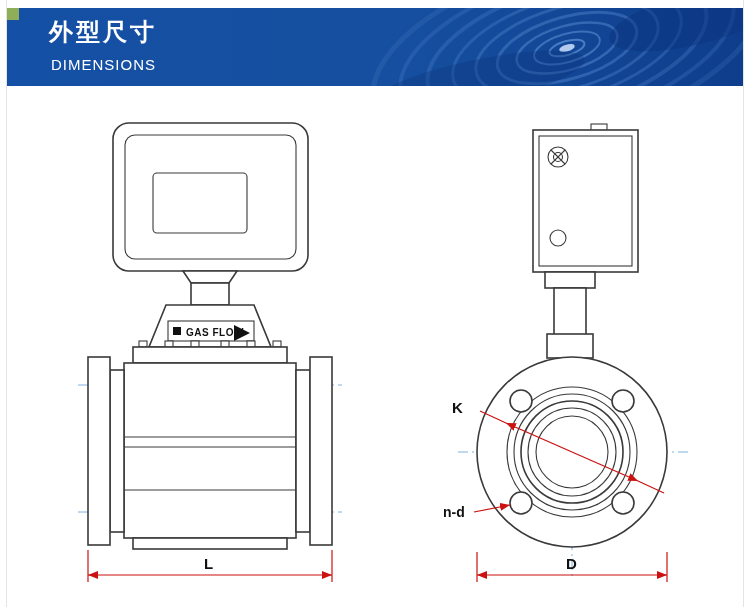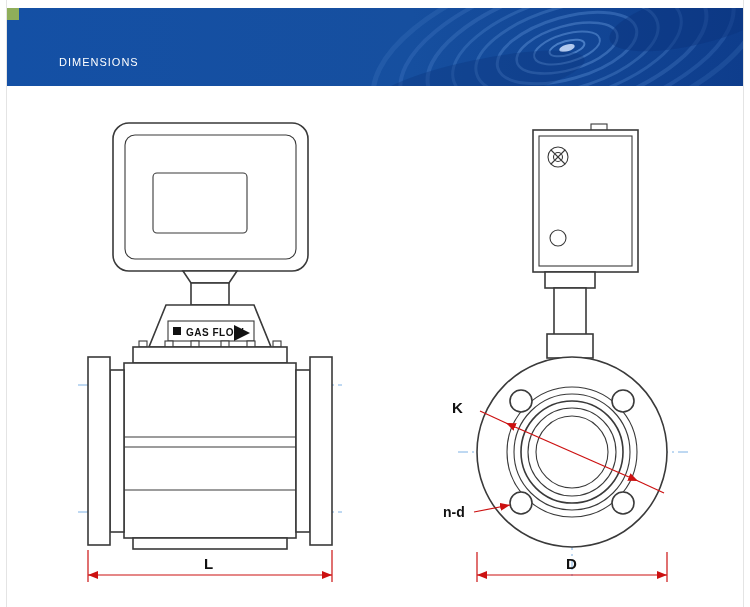--- a/index.html
+++ b/index.html
@@ -11,21 +11,21 @@
   html,body{margin:0;padding:0;background:#ffffff;}
   body{width:750px;height:607px;position:relative;font-family:"Liberation Sans",sans-serif;overflow:hidden;}
   .page{position:absolute;inset:0;background:#fff;}
   .edge{position:absolute;top:0;bottom:0;width:1px;background:#e4e4e4;}
   .edge.left{left:6px;}
   .edge.right{right:6px;}
   .banner{position:absolute;left:7px;top:8px;width:736px;height:78px;background:var(--banner);overflow:hidden;}
   .banner svg{position:absolute;left:0;top:0;}
   .accent-square{position:absolute;left:0;top:0;width:12px;height:12px;background:#8fae5a;}
   .banner-title{position:absolute;left:42px;top:10px;color:#ffffff;font-size:24px;font-weight:bold;letter-spacing:3px;line-height:1.2;}
-  .banner-sub{position:absolute;left:44px;top:48px;color:#ffffff;font-size:11px;letter-spacing:1px;margin-left:8px;}
+  .banner-sub{position:absolute;left:44px;top:48px;color:#ffffff;font-size:15px;letter-spacing:1px;}
   svg.drawing{position:absolute;left:0;top:85px;}
   .ln{stroke:var(--outline);stroke-width:1.6;fill:none;}
   .ln2{stroke:var(--outline);stroke-width:1.1;fill:none;}
   .fillw{fill:#ffffff;}
   .cl{stroke:var(--centerline);stroke-width:1;fill:none;stroke-dasharray:10 4 2 4;}
   .dim{stroke:var(--dimension);stroke-width:1.2;fill:none;}
   .lbl{fill:#111111;font-family:"Liberation Sans",sans-serif;font-size:15px;font-weight:bold;}
   .lbl-small{fill:#111111;font-family:"Liberation Sans",sans-serif;font-size:14px;font-weight:bold;}
   .gasflow-text{fill:#111111;font-family:"Liberation Sans",sans-serif;font-size:10px;font-weight:bold;letter-spacing:0.5px;}
 </style>
@@ -55,20 +55,21 @@
         <ellipse rx="72" ry="31" stroke-opacity="0.40" stroke-width="3"></ellipse>
         <ellipse rx="52" ry="22" stroke-opacity="0.48" stroke-width="2.5"></ellipse>
         <ellipse rx="34" ry="14" stroke-opacity="0.58" stroke-width="2"></ellipse>
         <ellipse rx="18" ry="7" stroke-opacity="0.75" stroke-width="2"></ellipse>
         <ellipse rx="8" ry="3.5" fill="#cfe2ff" stroke="none" opacity="0.85"></ellipse>
       </g>
       <ellipse cx="690" cy="10" rx="90" ry="26" fill="#0b347c" opacity="0.45" transform="rotate(-14 690 10)"></ellipse>
       <ellipse cx="470" cy="74" rx="110" ry="22" fill="#0b347c" opacity="0.35" transform="rotate(-12 470 74)"></ellipse>
     </svg>
     <div class="accent-square" style="background: rgb(143, 174, 90);"></div>
+    <div class="banner-title">外型尺寸</div>
     <div class="banner-sub">DIMENSIONS</div>
   </div>
 
   <svg class="drawing" width="750" height="522" viewBox="0 0 750 522">
     <defs>
       <marker id="arrR" markerWidth="11" markerHeight="8" refX="10" refY="4" orient="auto-start-reverse" markerUnits="userSpaceOnUse">
         <path d="M0,0 L10,4 L0,8 z" fill="#cc1111"></path>
       </marker>
     </defs>
 

